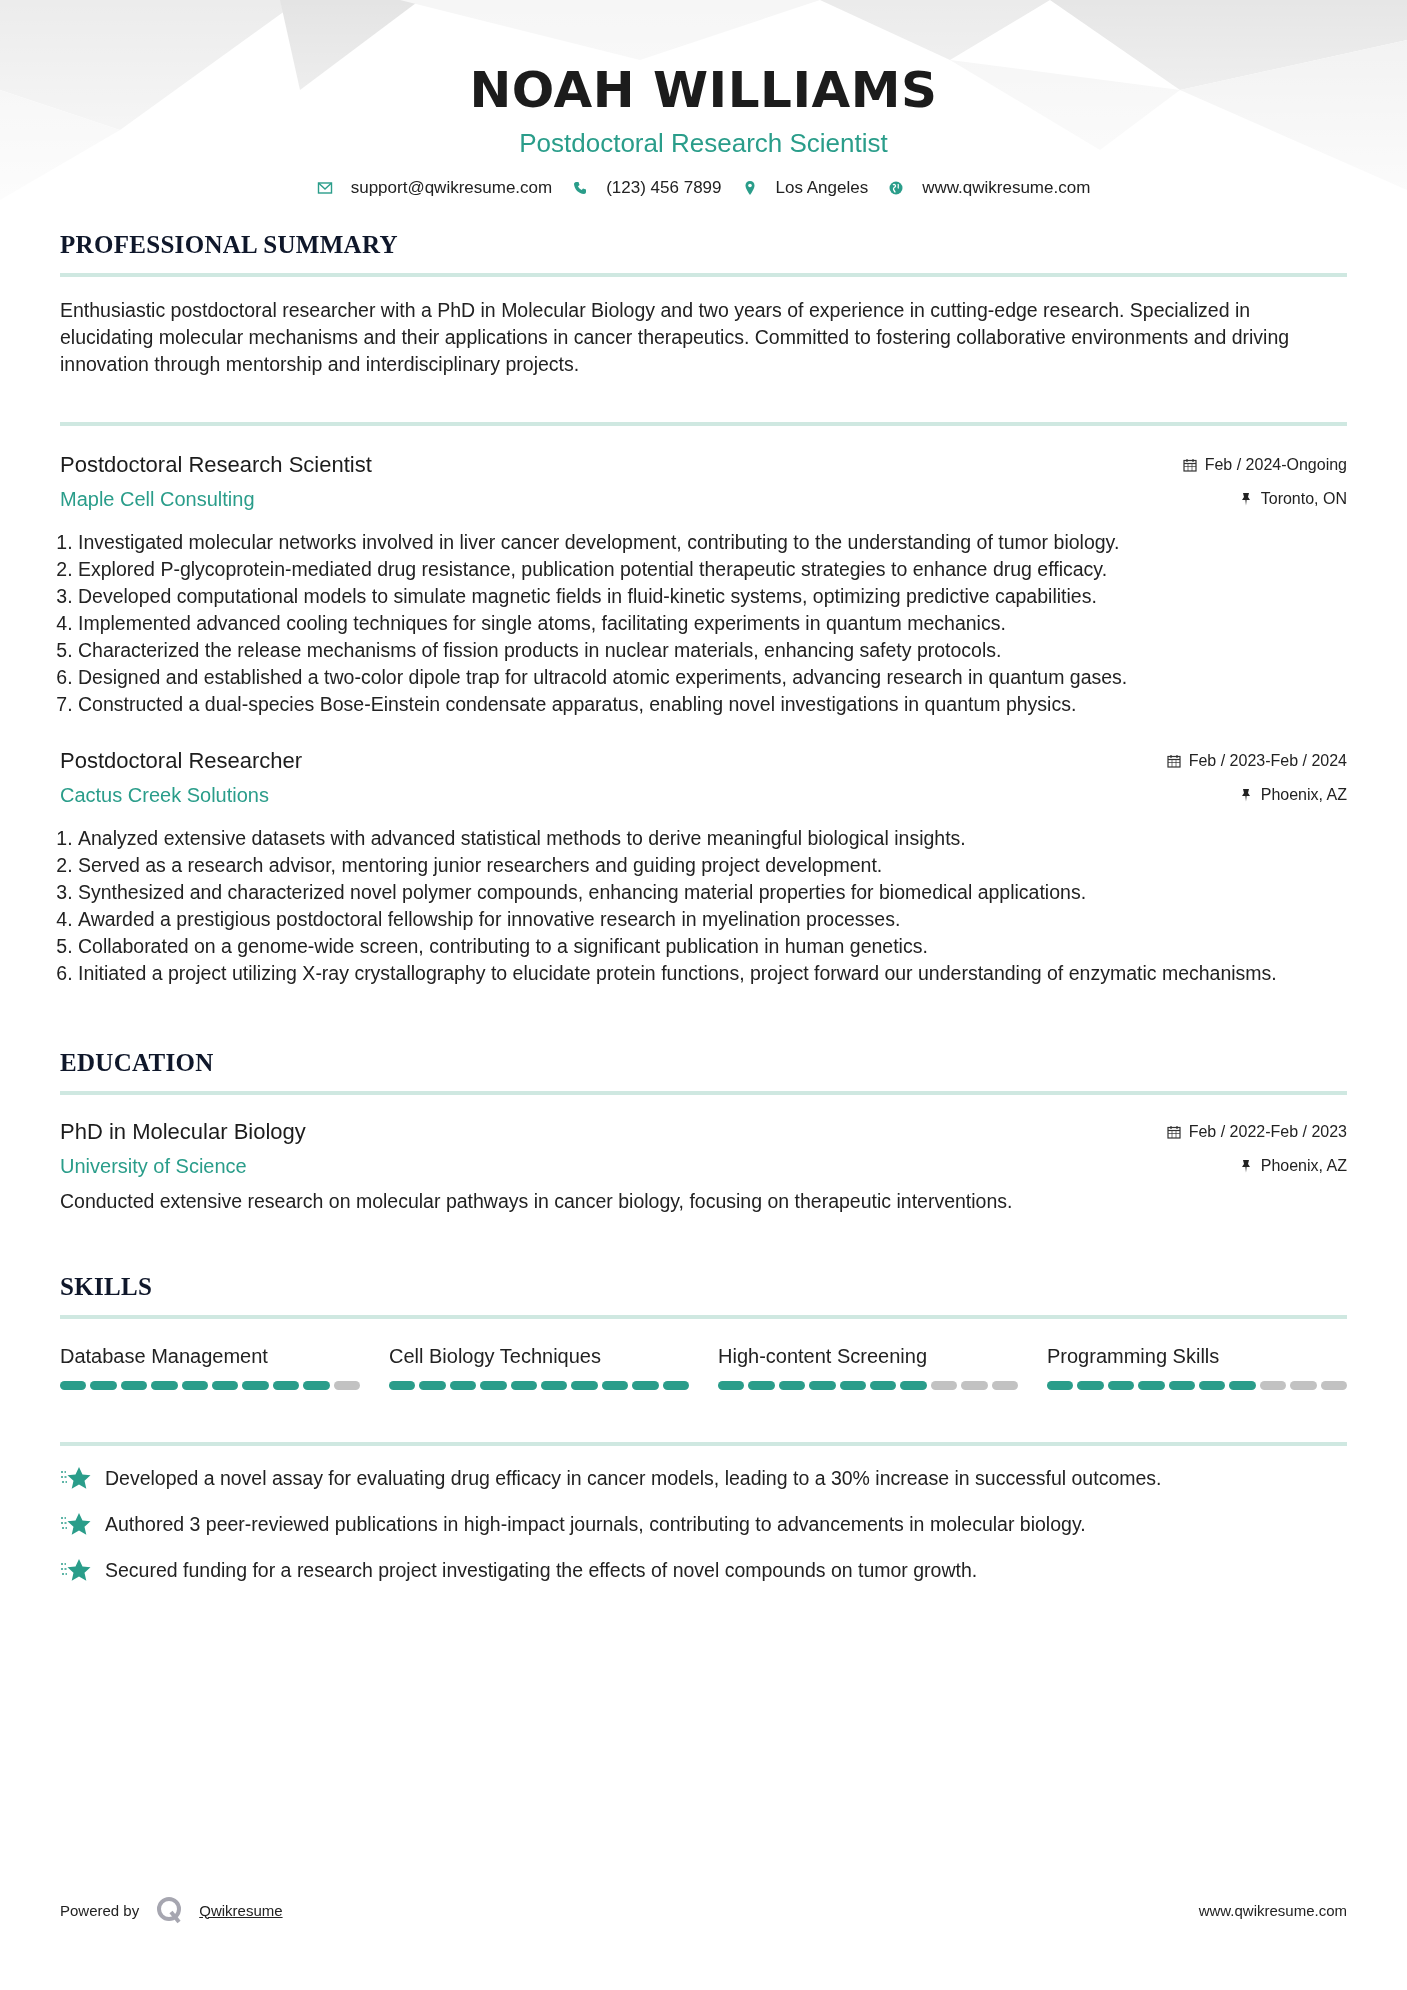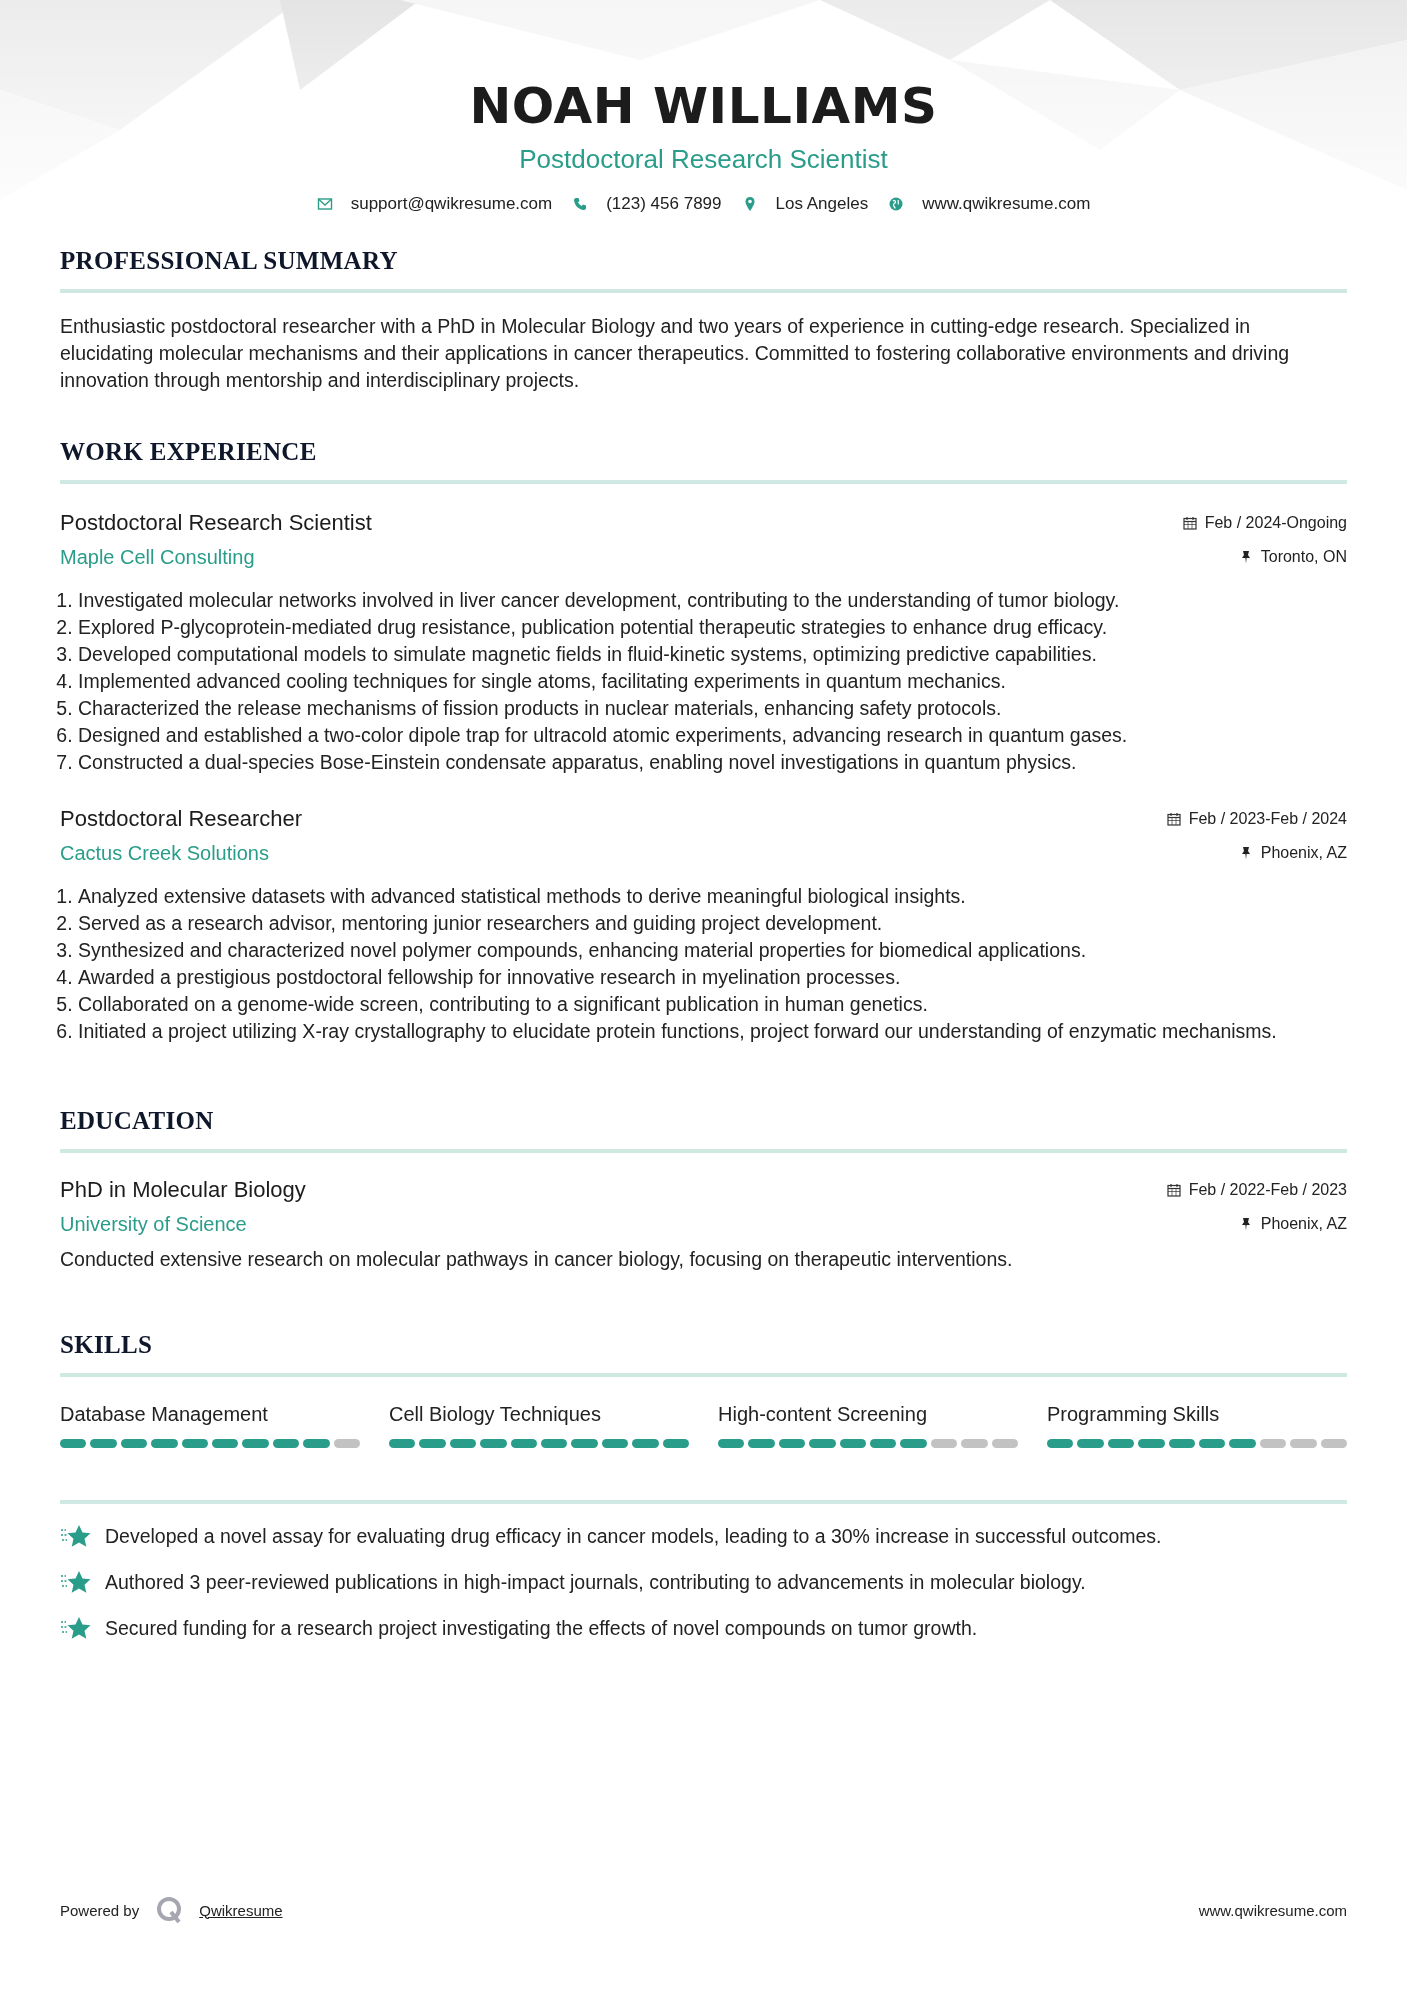--- a/index.html
+++ b/index.html
@@ -8,21 +8,21 @@
       font-family: "Liberation Sans", "DejaVu Sans", sans-serif;
       color: #222222;
       position: relative;
       overflow: hidden;
     }
     .bg-decor {
       position: absolute; left: 0; top: 0; width: 1407px; height: 260px;
       overflow: hidden; z-index: 0;
     }
     .bg-decor svg { width: 100%; height: 100%; }
-    .page { position: relative; z-index: 1; padding: 16px 60px; }
+    .page { position: relative; z-index: 1; padding: 0 60px; }
     .header { text-align: center; padding-top: 58px; }
     .name {
       font-family: "DejaVu Sans", sans-serif;
       font-weight: bold; font-size: 50px; letter-spacing: 0.5px;
       color: #1c1c1c; line-height: 64px;
     }
     .title {
       font-size: 26px; color: #2a9d8a; line-height: 34px; margin-top: 4px;
     }
     .contacts {
@@ -145,21 +145,20 @@
     </div>
   </header>
 
   <section class="summary">
     <h2 class="section-head">PROFESSIONAL SUMMARY</h2>
     <div class="section-rule"></div>
     <p>Enthusiastic postdoctoral researcher with a PhD in Molecular Biology and two years of experience in cutting-edge research. Specialized in elucidating molecular mechanisms and their applications in cancer therapeutics. Committed to fostering collaborative environments and driving innovation through mentorship and interdisciplinary projects.</p>
   </section>
 
   <section class="work">
-    <h2 class="section-head">WORK EXPERIENCE</h2>
     <div class="section-rule"></div>
 
     <div class="job">
       <div class="job-row">
         <div class="job-title">Postdoctoral Research Scientist</div>
         <div class="meta">
           <svg viewBox="0 0 14 14">
               <rect x="1" y="2.5" width="12" height="10.5" fill="none" stroke="#333" stroke-width="1.2"></rect>
               <line x1="1" y1="5.5" x2="13" y2="5.5" stroke="#333" stroke-width="1.2"></line>
               <line x1="4" y1="1" x2="4" y2="4" stroke="#333" stroke-width="1.2"></line>

